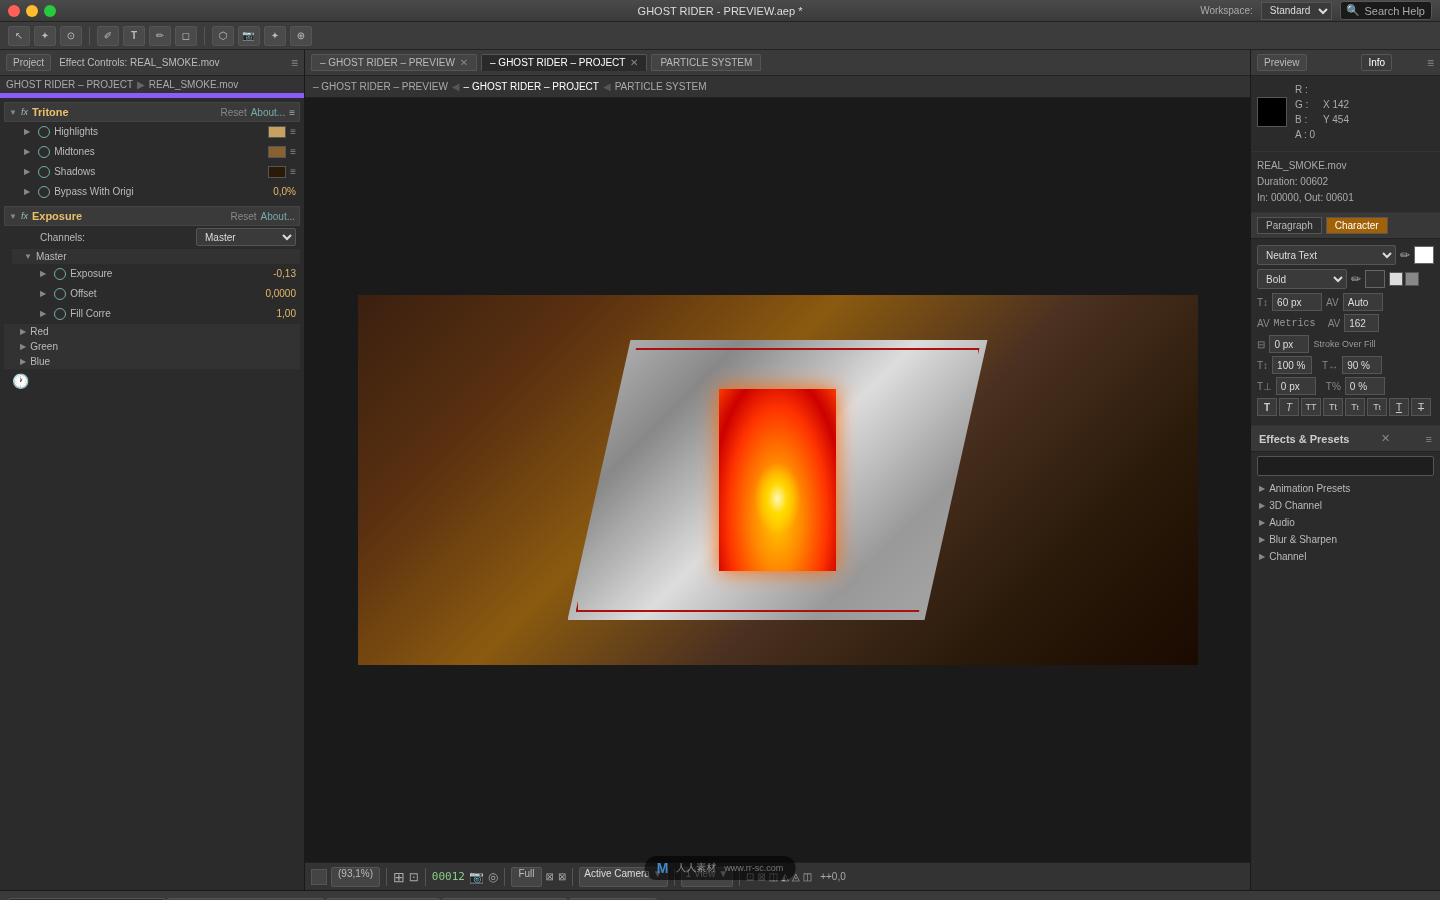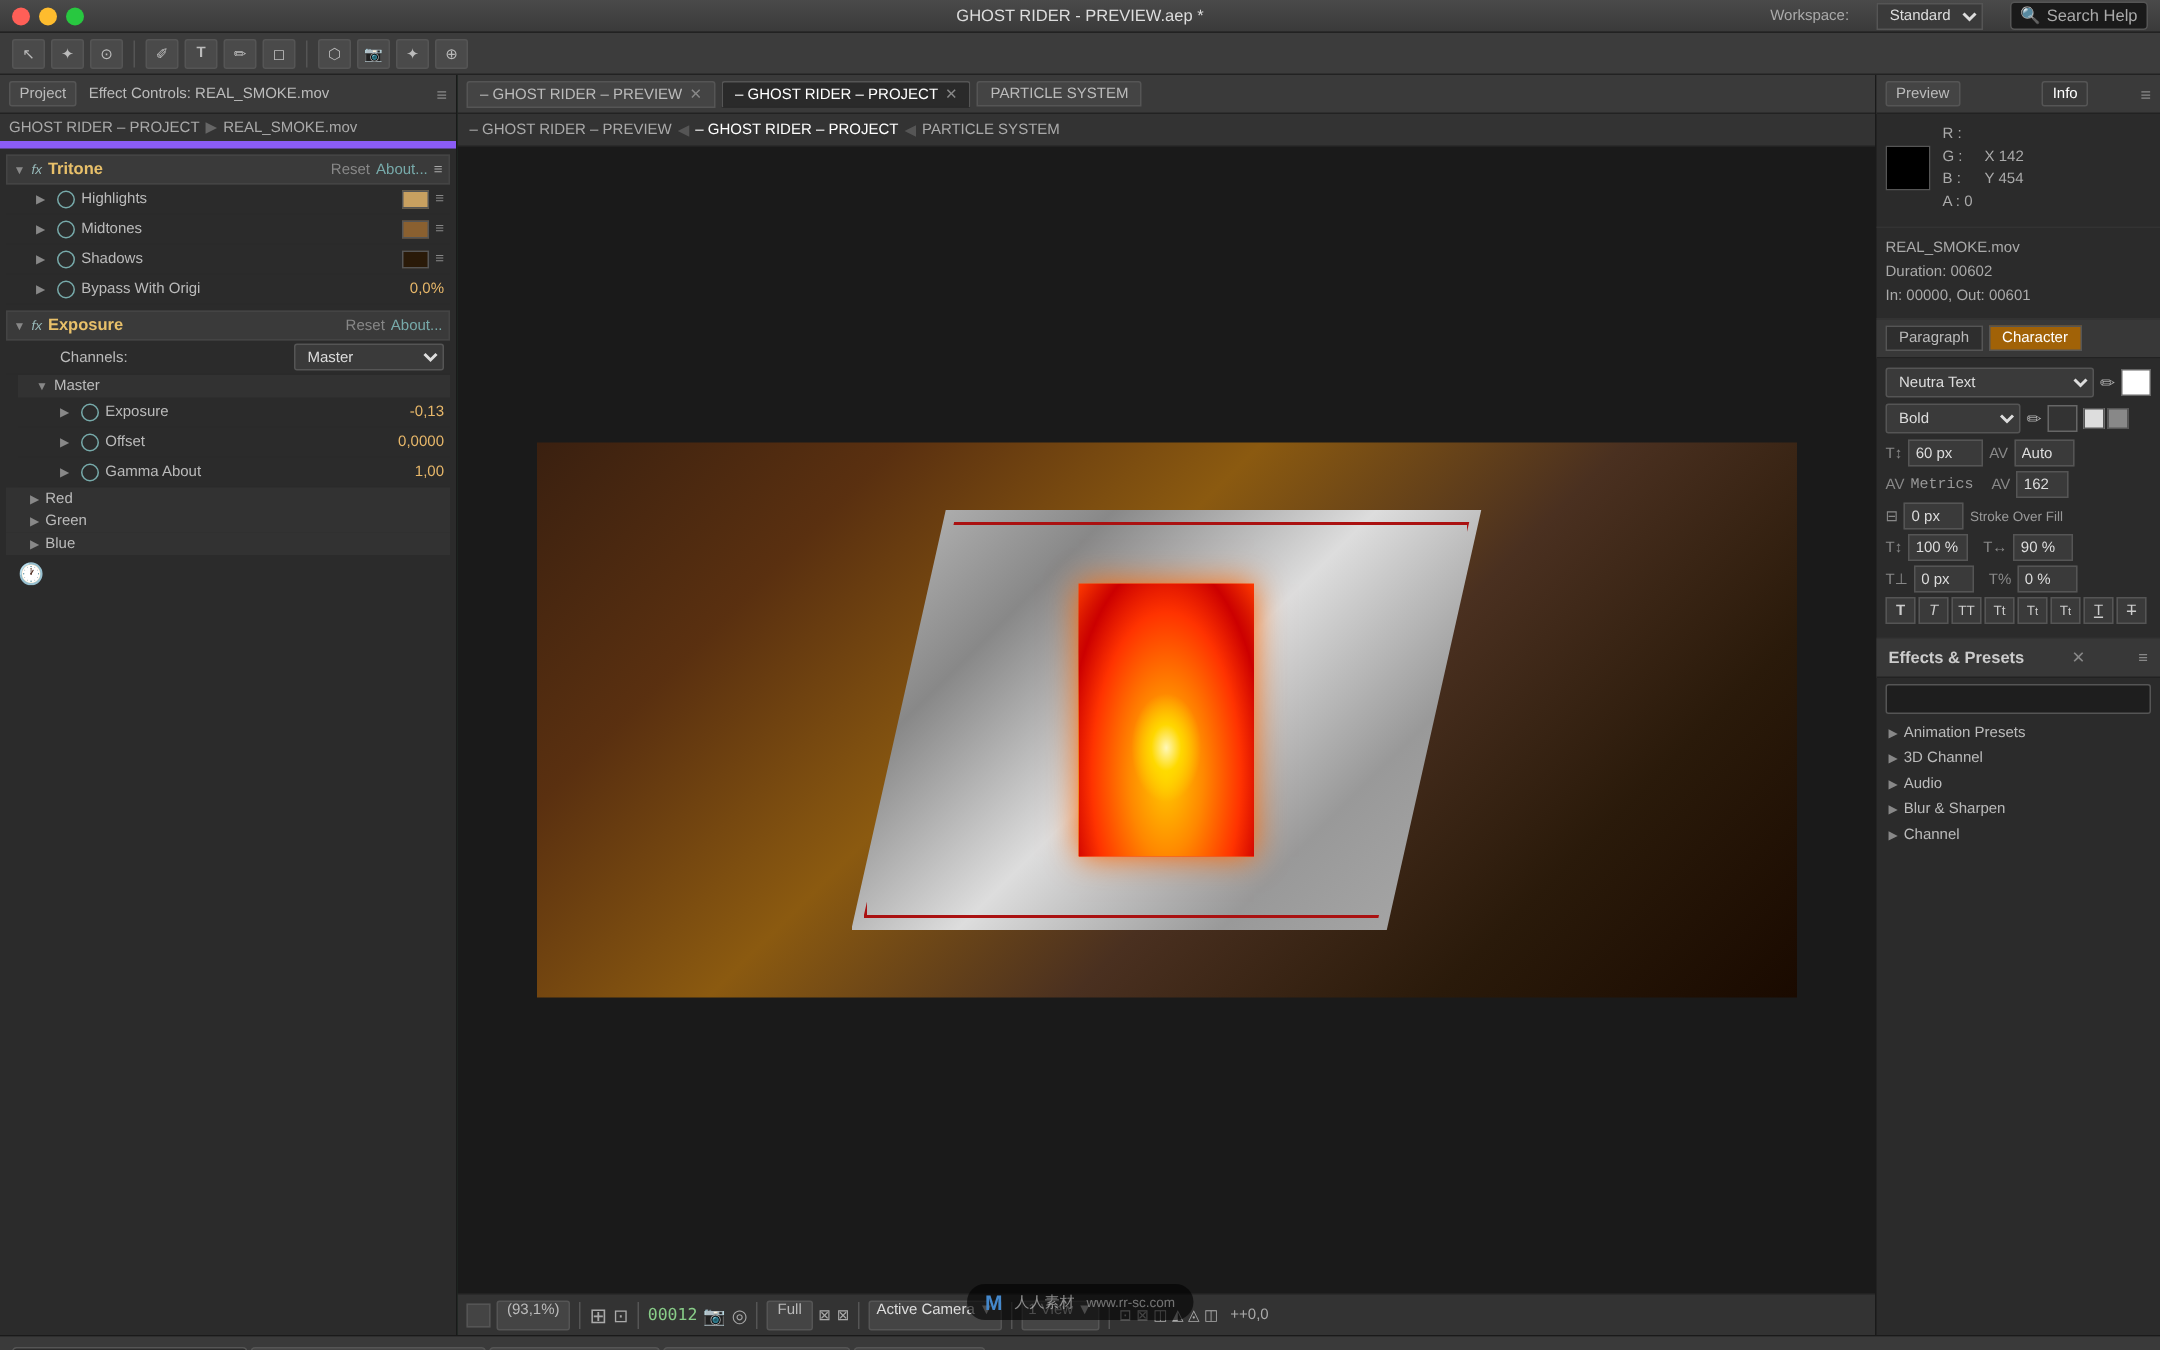--- a/index.html
+++ b/index.html
@@ -266,21 +266,21 @@
 </head>
 <body>
 
 <div id="title-bar">
   <div class="traffic-lights">
     <div class="tl tl-red"></div>
     <div class="tl tl-yellow"></div>
     <div class="tl tl-green"></div>
   </div>
   <div class="title">GHOST RIDER - PREVIEW.aep *</div>
-  <div style="display:flex;align-items:center;gap:18px;">
+  <div style="display:flex;align-items:center;gap:8px;">
     <span style="font-size:10px;color:#aaa;">Workspace:</span>
     <select style="height:18px;background:#3a3a3a;border:1px solid #555;color:#ddd;font-size:10px;padding:0 4px;">
       <option>Standard</option>
     </select>
     <div class="search-help">
       <span>🔍</span>
       <span>Search Help</span>
     </div>
   </div>
 </div>
@@ -388,21 +388,21 @@
           </div>
           <div class="property-row">
             <span class="prop-arrow" style="margin-left:12px;margin-right:4px;color:#888;font-size:8px;">▶</span>
             <span class="property-icon" style="border-color:#7aa;"></span>
             <span class="property-name">Offset</span>
             <span class="property-value">0,0000</span>
           </div>
           <div class="property-row">
             <span class="prop-arrow" style="margin-left:12px;margin-right:4px;color:#888;font-size:8px;">▶</span>
             <span class="property-icon" style="border-color:#7aa;"></span>
-            <span class="property-name">Gamma About</span>
+            <span class="property-name">Fill Corre</span>
             <span class="property-value">1,00</span>
           </div>
         </div>
 
         <div class="sub-group-header" style="padding-left:16px;">
           <span class="prop-arrow">▶</span>
           <span>Red</span>
         </div>
         <div class="sub-group-header" style="padding-left:16px;">
           <span class="prop-arrow">▶</span>

